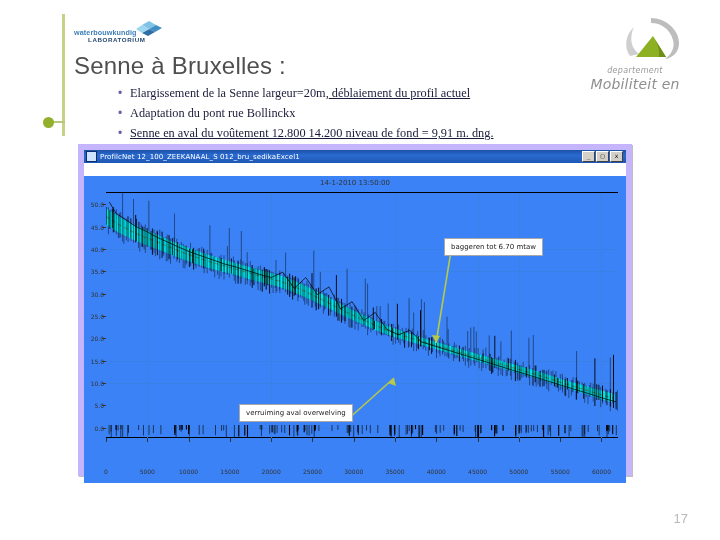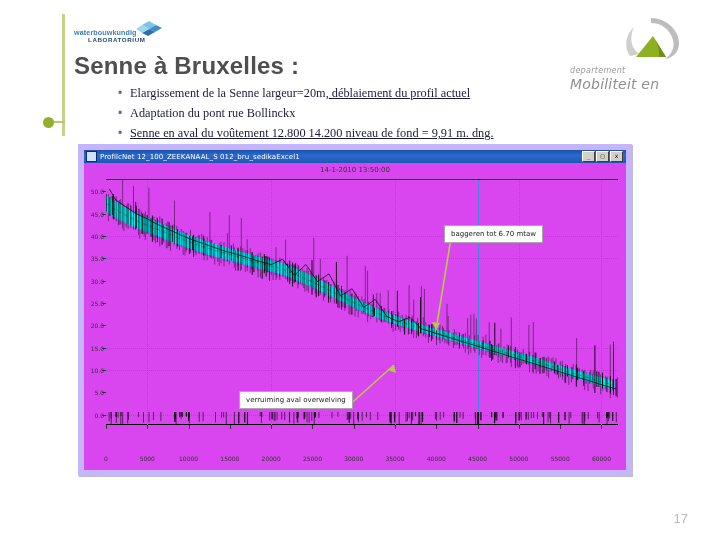--- a/index.html
+++ b/index.html
@@ -38,40 +38,40 @@
     position:absolute;left:14px;top:16px;
     font-size:6.2px;letter-spacing:.6px;color:#24486e;font-weight:700;
     white-space:nowrap;
   }
   #logo-left .wave{
     position:absolute;left:62px;top:0px;width:26px;height:18px;
   }
 
   
   #logo-right{
-    position:absolute;right:20px;top:16px;width:130px;height:88px;text-align:left;
+    position:absolute;right:20px;top:16px;width:130px;height:88px;text-align:center;
   }
   #logo-right .mark{position:absolute;left:50px;top:0;width:62px;height:46px;}
   #logo-right .dep{
     position:absolute;left:0;right:0;top:50px;
     font-family:"DejaVu Sans", sans-serif;
     font-size:8px;color:#9a9a9a;font-style:italic;letter-spacing:.3px;
   }
   #logo-right .l1,#logo-right .l2{
     position:absolute;left:0;right:0;
     font-family:"DejaVu Sans", sans-serif;
     font-size:14px;color:#8f8f8f;font-style:italic;letter-spacing:.2px;
   }
   #logo-right .l1{top:60px;}
   #logo-right .l2{top:74px;}
 
   
   #page-title{
     position:absolute;left:74px;top:52px;
-    font-size:24px;font-weight:bold;color:#4f4f4f;
+    font-size:24px;font-weight:normal;color:#4f4f4f;
     letter-spacing:.2px;
   }
 
   
   #bullets{
     position:absolute;left:118px;top:85px;width:500px;
   }
   .bullet{
     display:flex;align-items:flex-start;
     margin-bottom:4px;
@@ -105,21 +105,21 @@
     font-family:"DejaVu Sans", sans-serif;letter-spacing:.1px;
   }
   #titlebar .wbtns{display:flex;gap:1px;flex:0 0 auto;margin-right:1px;}
   #titlebar .wbtn{
     width:11px;height:9px;background:#d4d0c8;border:1px solid #ffffff;
     border-right-color:#404040;border-bottom-color:#404040;
     font-size:6px;line-height:8px;text-align:center;color:#000;
     font-family:"DejaVu Sans Mono", monospace;
   }
 
-  #win-body{position:relative;width:100%;height:307px;background:#d946ef;overflow:hidden;}
+  #win-body{position:relative;width:100%;height:307px;background:#3b82f6;overflow:hidden;margin-top:13px;}
 
   #chart-stamp{
     position:absolute;left:0;right:0;top:3px;text-align:center;
     font-size:7px;color:#333;font-family:"DejaVu Sans", sans-serif;
   }
 
   
   #plot{
     position:absolute;left:22px;top:16px;width:512px;height:268px;
   }

